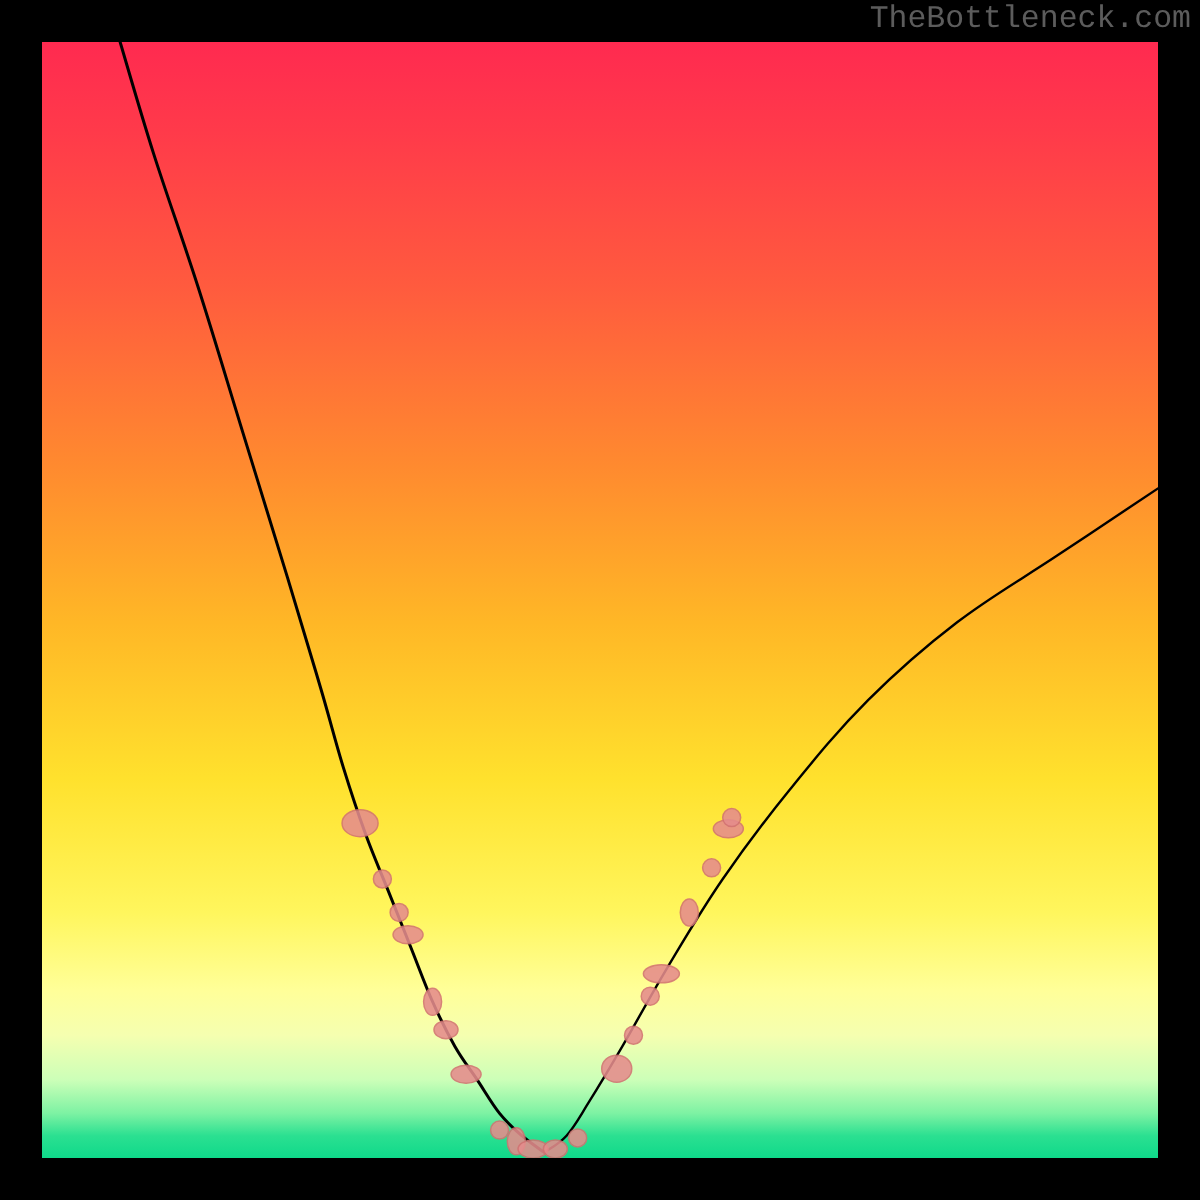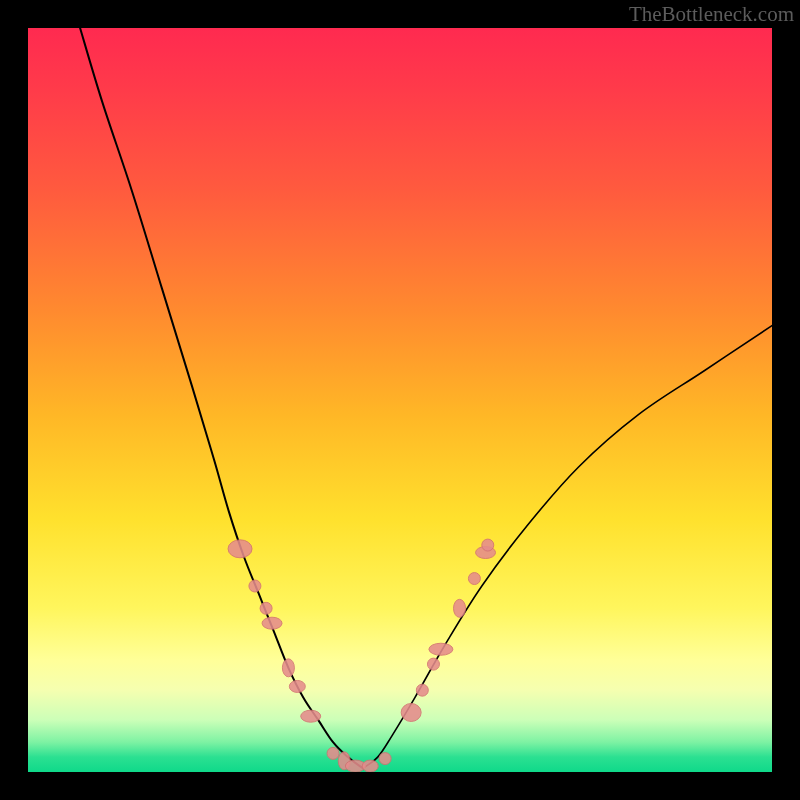--- a/index.html
+++ b/index.html
@@ -70,21 +70,21 @@
     opacity: 0.88;
   }
   .watermark {
     position: absolute;
     top: 2px;
     right: 6px;
     color: #5c5c5c;
     font-size: 21px;
     font-weight: 400;
     letter-spacing: 0px;
-    font-family: Liberation Serif, serif;
+    font-family: Liberation Mono, monospace;
   }
 </style>
 </head>
 <body>
 
 <div class="frame">
   <div class="watermark">TheBottleneck.com</div>
 
   <div class="plot">
     <svg id="chart-svg" class="svg-layer" viewBox="0 0 744 744" preserveAspectRatio="none">

